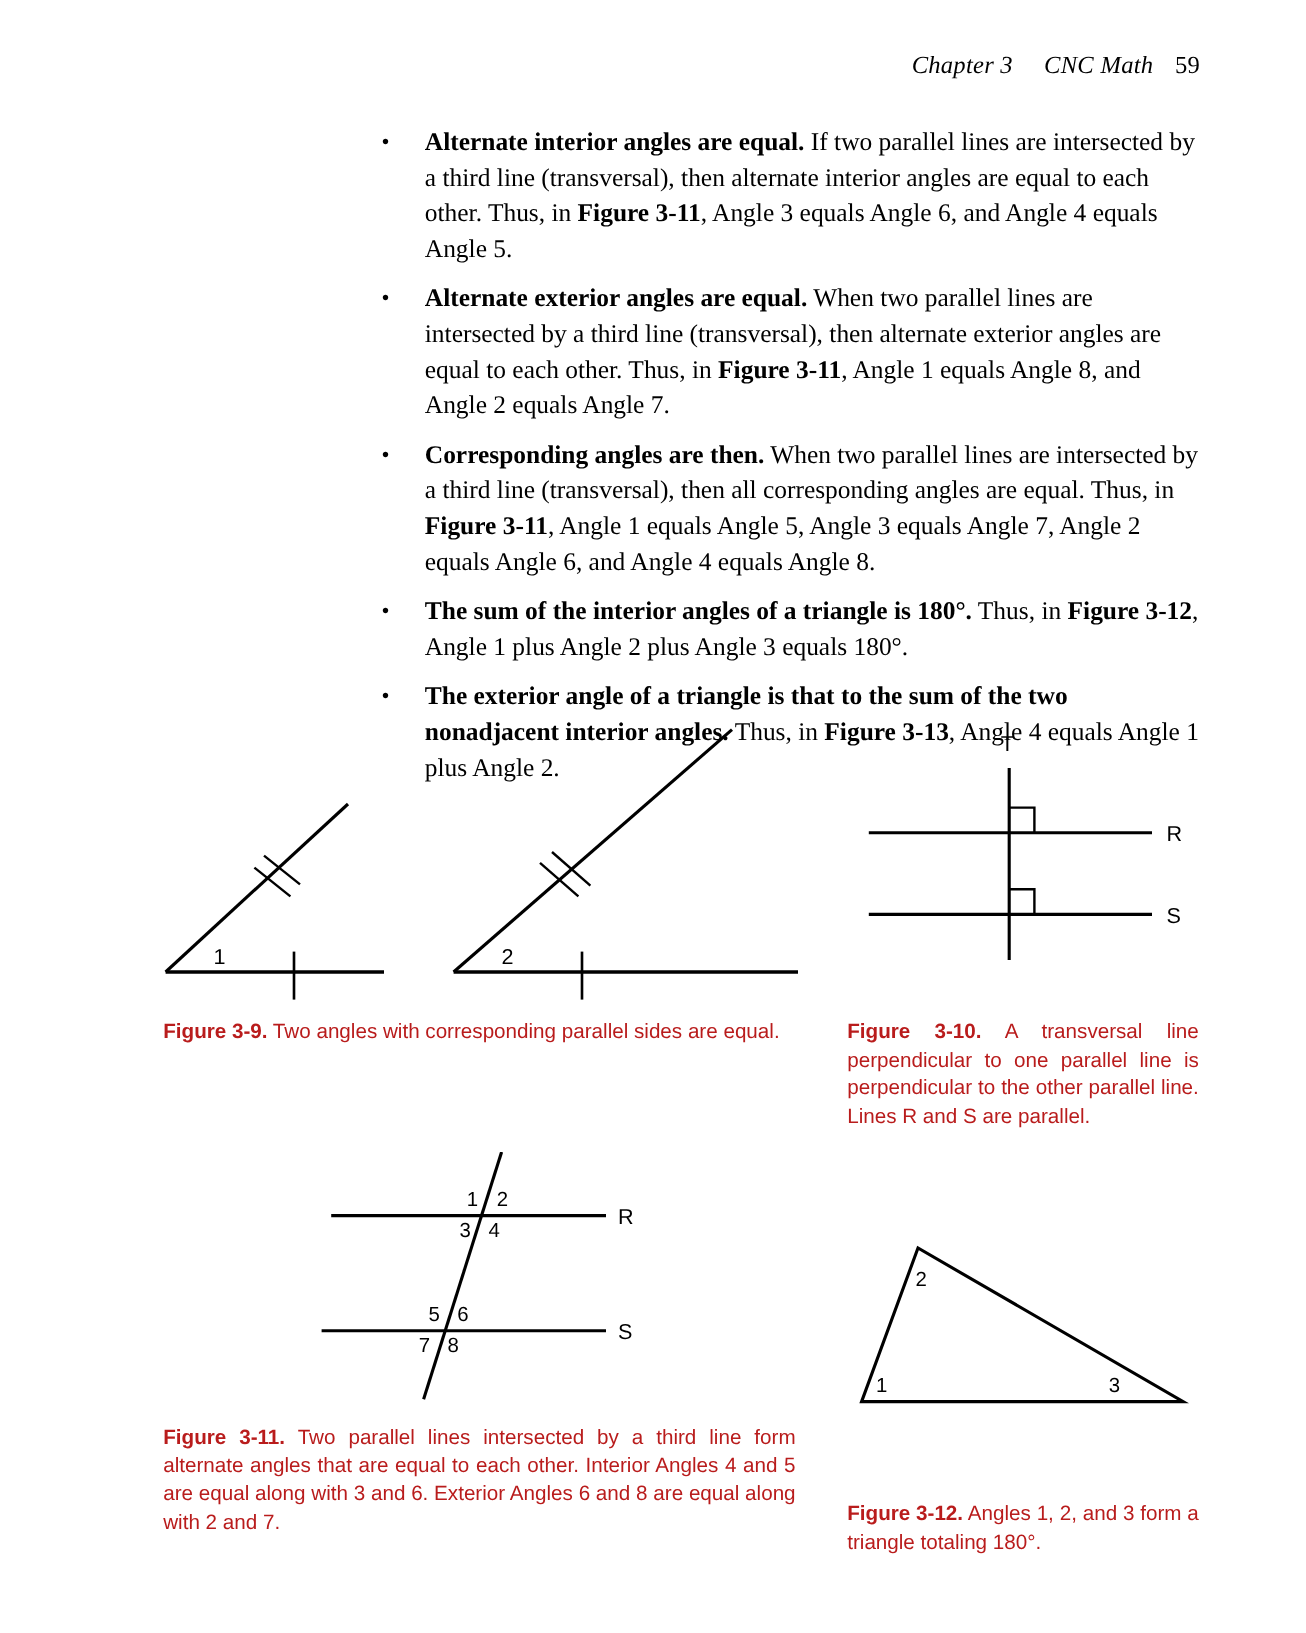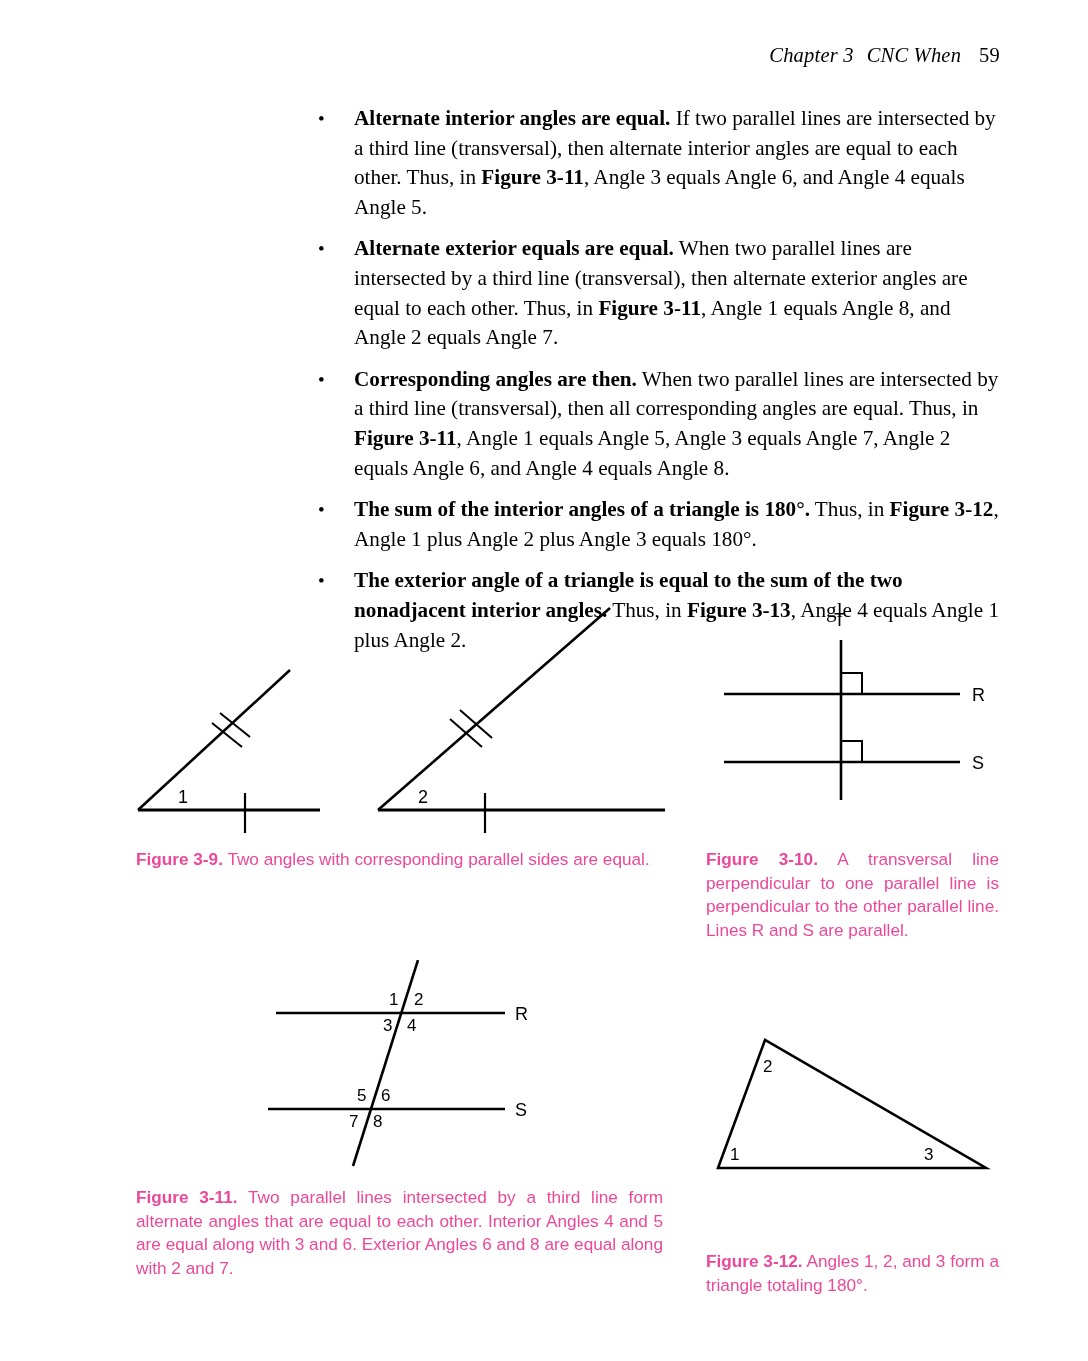--- a/index.html
+++ b/index.html
@@ -21,21 +21,21 @@
   .running-head {
     position: absolute;
     top: 44px;
     right: 88px;
     font-family: "Liberation Serif", serif;
     font-style: italic;
     font-size: 20.5px;
     letter-spacing: 0.2px;
     white-space: nowrap;
   }
-  .running-head .chapter-label { margin-right: 13px; }
+  .running-head .chapter-label { margin-right: 26px; }
   .running-head .page-number {
     font-style: normal;
     margin-left: 18px;
     font-size: 20.5px;
   }
 
   
   .body-list {
     position: absolute;
     left: 310px;
@@ -62,21 +62,21 @@
 
   
   .fig { position: absolute; }
   .fig svg { display: block; }
 
   .caption {
     position: absolute;
     font-family: "Liberation Sans", sans-serif;
     font-size: 17.2px;
     line-height: 23.5px;
-    color: #ec4899;
+    color: #b91c1c;
     text-align: justify;
   }
   .caption .lead { font-weight: bold; }
 
   .fig-9     { left: 120px;  top: 595px; }
   .cap-9     { left: 136px;  top: 848px;  width: 527px; text-align: justify; }
   .fig-10    { left: 700px;  top: 600px; }
   .cap-10    { left: 706px;  top: 848px;  width: 293px; }
   .fig-11    { left: 255px;  top: 960px; }
   .cap-11    { left: 136px;  top: 1186px; width: 527px; }
@@ -93,43 +93,43 @@
     font-size: 17px;
     fill: #000000;
   }
 </style>
 </head>
 <body>
 
 <div class="page">
 
   <div class="running-head">
-    <span class="chapter-label">Chapter 3</span><span class="chapter-title">CNC When</span><span class="page-number">59</span>
+    <span class="chapter-label">Chapter 3</span><span class="chapter-title">CNC Math</span><span class="page-number">59</span>
   </div>
 
   <div class="body-list">
 
     <div class="bullet-item">
       <span class="bullet-dot">•</span><b>Alternate interior angles are equal.</b><span> If two parallel lines are intersected by a third line (transversal), then alternate interior angles are equal to each other. Thus, in </span><b>Figure 3-11</b><span>, Angle 3 equals Angle 6, and Angle 4 equals Angle 5.</span>
     </div>
 
     <div class="bullet-item">
-      <span class="bullet-dot">•</span><b>Alternate exterior equals are equal.</b><span> When two parallel lines are intersected by a third line (transversal), then alternate exterior angles are equal to each other. Thus, in </span><b>Figure 3-11</b><span>, Angle 1 equals Angle 8, and Angle 2 equals Angle 7.</span>
+      <span class="bullet-dot">•</span><b>Alternate exterior angles are equal.</b><span> When two parallel lines are intersected by a third line (transversal), then alternate exterior angles are equal to each other. Thus, in </span><b>Figure 3-11</b><span>, Angle 1 equals Angle 8, and Angle 2 equals Angle 7.</span>
     </div>
 
     <div class="bullet-item">
       <span class="bullet-dot">•</span><b>Corresponding angles are then.</b><span> When two parallel lines are intersected by a third line (transversal), then all corresponding angles are equal. Thus, in </span><b>Figure 3-11</b><span>, Angle 1 equals Angle 5, Angle 3 equals Angle 7, Angle 2 equals Angle 6, and Angle 4 equals Angle 8.</span>
     </div>
 
     <div class="bullet-item">
       <span class="bullet-dot">•</span><b>The sum of the interior angles of a triangle is 180°.</b><span> Thus, in </span><b>Figure 3-12</b><span>, Angle 1 plus Angle 2 plus Angle 3 equals 180°.</span>
     </div>
 
     <div class="bullet-item">
-      <span class="bullet-dot">•</span><b>The exterior angle of a triangle is equal to the sum of the two nonadjacent interior angles.</b><span> Thus, in </span><b>Figure 3-13</b><span>, Angle 4 equals Angle 1 plus Angle 2.</span>
+      <span class="bullet-dot">•</span><b>The exterior angle of a triangle is that to the sum of the two nonadjacent interior angles.</b><span> Thus, in </span><b>Figure 3-13</b><span>, Angle 4 equals Angle 1 plus Angle 2.</span>
     </div>
 
   </div>
 
   <div class="fig fig-9">
     <svg width="560" height="240" viewBox="0 0 560 240" xmlns="http://www.w3.org/2000/svg">
 
       <line x1="18" y1="215" x2="200" y2="215" stroke="#000" stroke-width="3"></line>
       <line x1="18" y1="215" x2="170" y2="75" stroke="#000" stroke-width="2.6"></line>
 

